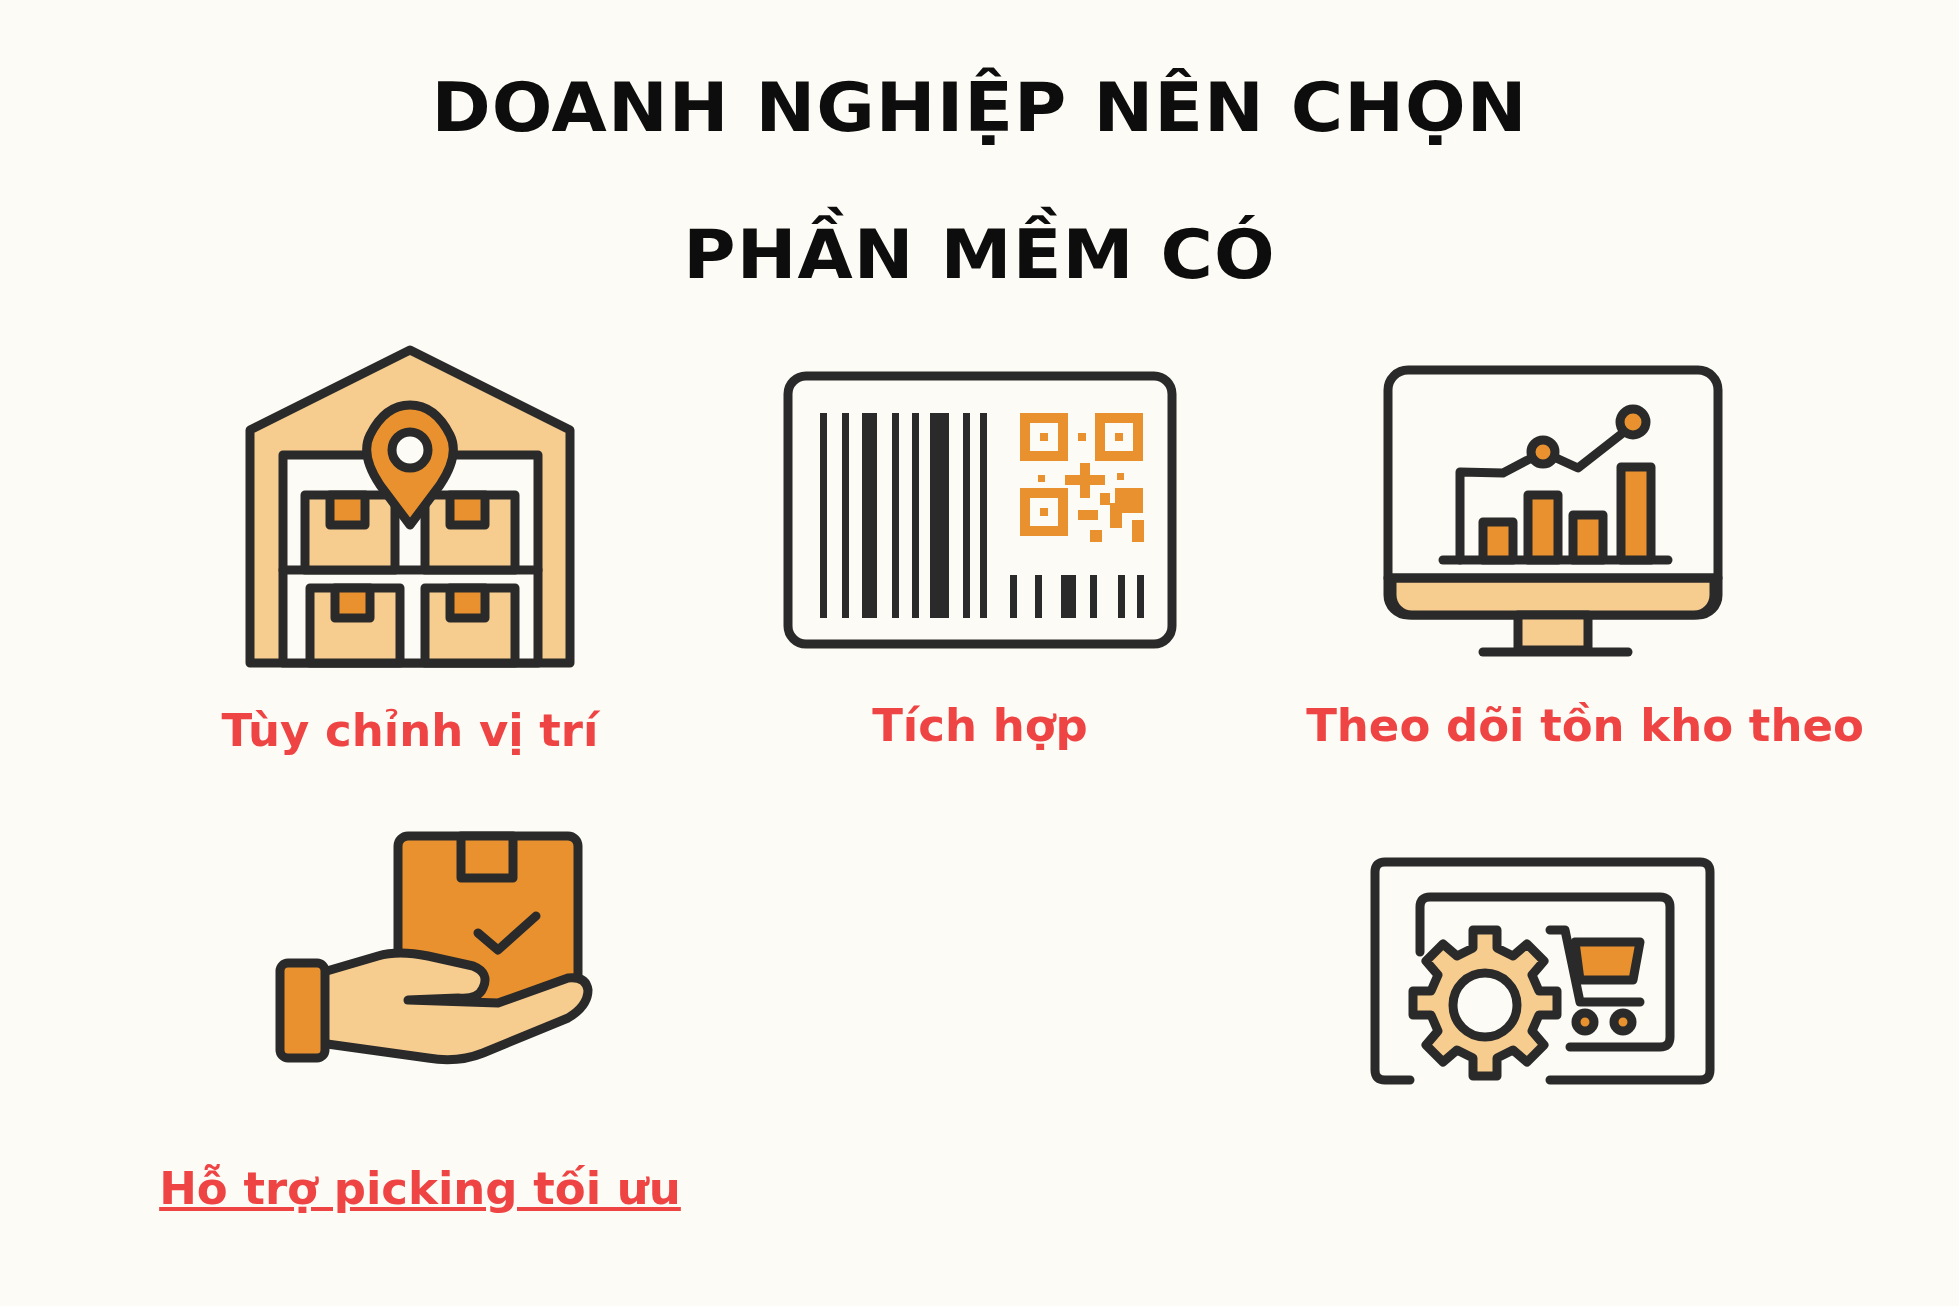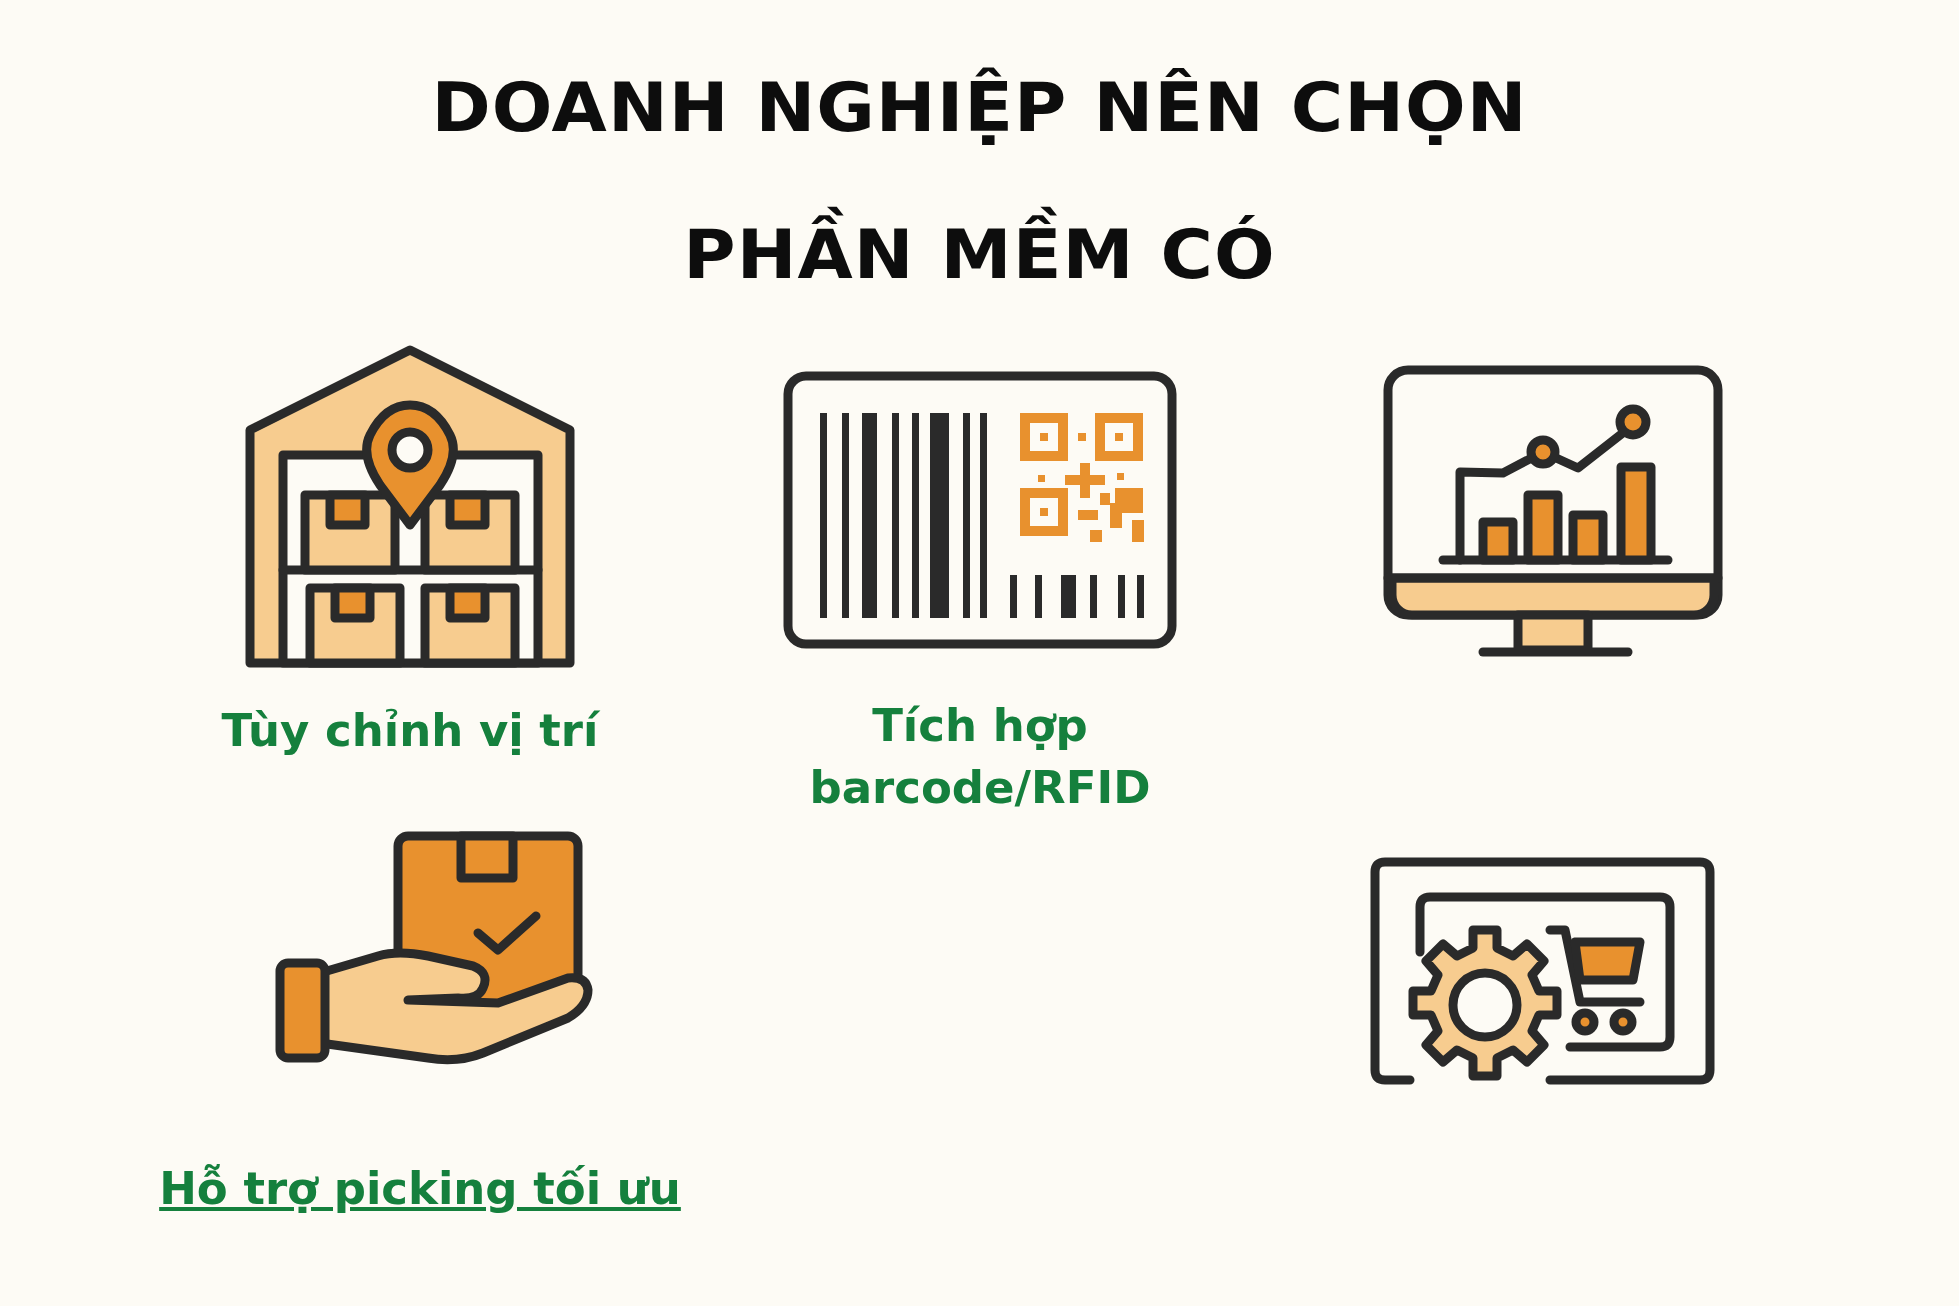--- a/index.html
+++ b/index.html
@@ -15,21 +15,21 @@
     color: #0d0d0d; letter-spacing: 1px;
     font-size: 68px; line-height: 80px;
     transform: scaleX(1.05);
   }
   #t1 { top: 68px; }
   #t2 { top: 215px; }
   .icon { position: absolute; }
   .label {
     position: absolute; text-align: center;
     font-family: "DejaVu Sans", sans-serif; font-weight: bold;
-    color: #15803d; font-size: 45px; line-height: 62px;
+    color: #ef4444; font-size: 45px; line-height: 62px;
   }
 </style>
 </head>
 <body>
 
 <div id="t1" class="title">DOANH NGHIỆP NÊN CHỌN</div>
 <div id="t2" class="title">PHẦN MỀM CÓ</div>
 
 <svg class="icon" style="left:240px;top:345px" width="340" height="325" viewBox="0 0 340 325">
   <g stroke="#2a2a2a" stroke-width="9" stroke-linejoin="round" stroke-linecap="round">
@@ -85,41 +85,41 @@
     <rect x="320" y="125" width="10" height="12"></rect>
     <rect x="335" y="120" width="28" height="25"></rect>
     <rect x="330" y="135" width="12" height="25"></rect>
     <rect x="298" y="142" width="20" height="10"></rect>
     <rect x="310" y="162" width="12" height="12"></rect>
     <rect x="352" y="152" width="12" height="22"></rect>
   </g>
 </svg>
 <div class="label" style="left:760px;top:695px;width:440px;">
   <div>Tích hợp</div>
-  <div>barcode/RFID</div>
 </div>
 
 <svg class="icon" style="left:1378px;top:360px" width="350" height="300" viewBox="0 0 350 300">
   <g stroke="#2a2a2a" stroke-width="9" stroke-linejoin="round" stroke-linecap="round">
     <rect x="10" y="10" width="330" height="245" rx="20" fill="#fdfbf5"></rect>
     <path d="M14 218 h322 v17 a20 20 0 0 1 -20 20 h-282 a20 20 0 0 1 -20 -20 Z" fill="#f7cc8f"></path>
     <line x1="10" y1="218" x2="340" y2="218"></line>
     <rect x="140" y="255" width="70" height="35" fill="#f7cc8f"></rect>
     <line x1="105" y1="292" x2="250" y2="292"></line>
     <line x1="65" y1="200" x2="290" y2="200"></line>
     <rect x="105" y="162" width="30" height="38" fill="#e8912e"></rect>
     <rect x="150" y="135" width="30" height="65" fill="#e8912e"></rect>
     <rect x="195" y="155" width="30" height="45" fill="#e8912e"></rect>
     <rect x="243" y="107" width="30" height="93" fill="#e8912e"></rect>
     <polyline points="82,200 82,112 125,113 165,92 200,108 255,65" fill="none"></polyline>
     <circle cx="165" cy="92" r="12" fill="#e8912e"></circle>
     <circle cx="255" cy="62" r="13" fill="#e8912e"></circle>
   </g>
 </svg>
 <div class="label" style="left:1270px;top:695px;width:630px;">
+  <div>Theo dõi tồn kho theo</div>
 </div>
 
 <svg class="icon" style="left:268px;top:828px" width="330" height="245" viewBox="0 0 330 245">
   <g stroke="#2a2a2a" stroke-width="9" stroke-linejoin="round" stroke-linecap="round">
     <rect x="130" y="8" width="180" height="170" rx="10" fill="#e8912e"></rect>
     <rect x="193" y="8" width="52" height="42" fill="#e8912e"></rect>
     <polyline points="210,105 230,122 268,88" fill="none"></polyline>
     <path d="M52 145 L110 128 Q130 122 160 128 L205 138 Q222 145 215 160 Q210 172 190 170 L140 172 L230 175 L300 150 Q318 148 320 162 Q320 178 300 190 L215 225 Q190 235 160 230 L52 215 Z" fill="#f7cc8f"></path>
     <rect x="12" y="135" width="45" height="95" rx="8" fill="#e8912e"></rect>
   </g>

